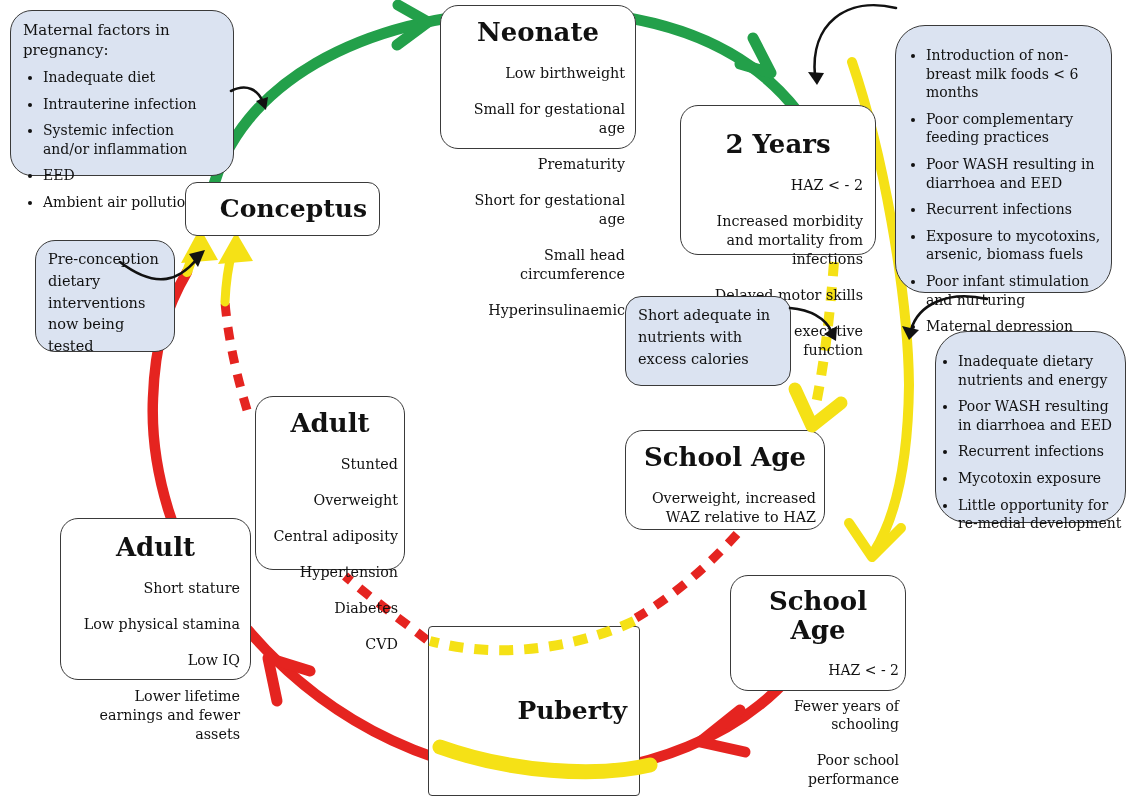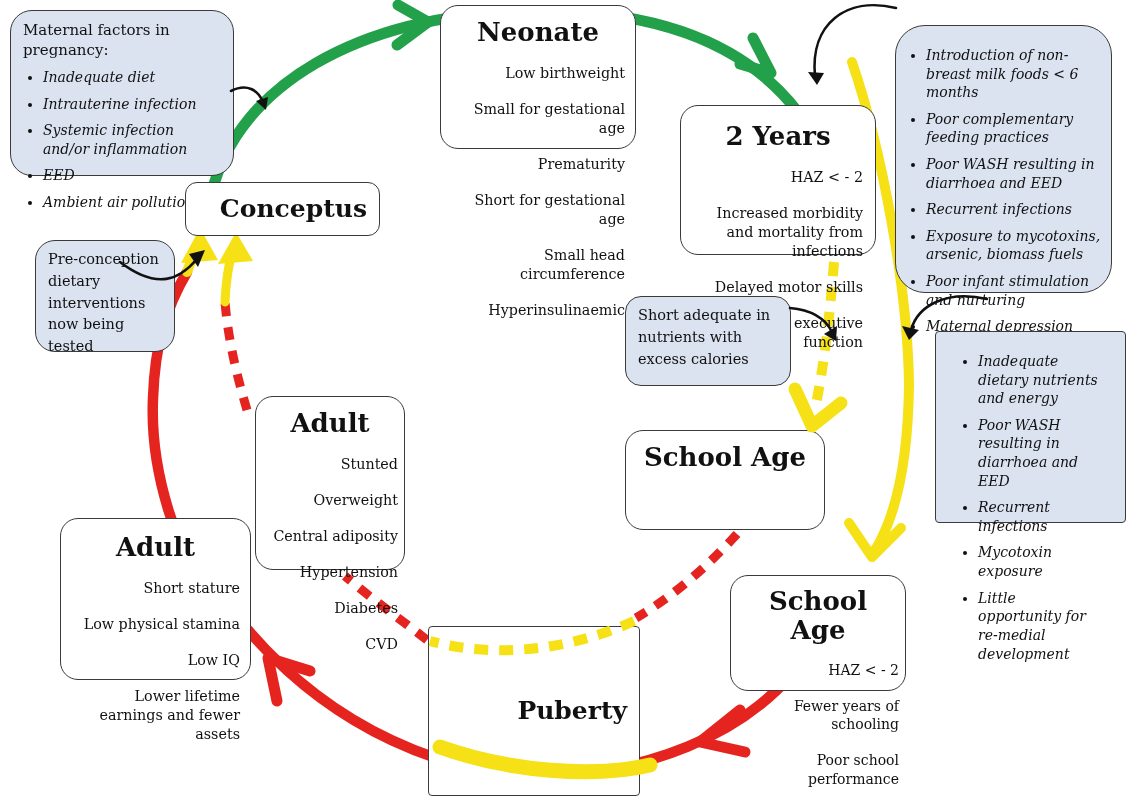--- a/index.html
+++ b/index.html
@@ -9,21 +9,21 @@
   .layer.under{z-index:0;}
   .layer.over{z-index:2;}
   .box{position:absolute;z-index:1;box-sizing:border-box;background:#fff;
        border:1.7px solid var(--border,#3a3a3a);border-radius:18px;padding:8px 12px;}
   .box.blue{background:var(--box_blue,#dbe3f1);}
   .box .title{font-weight:700;text-align:center;font-size:26px;line-height:1.1;margin:4px 0 7px;}
   .box .line{text-align:right;font-size:14.3px;line-height:1.33;margin:17px 0;}
   .box .note{font-size:14.5px;line-height:1.5;}
   .box .heading{font-size:15px;line-height:1.3;margin:2px 0 3px;}
   .box ul{margin:3px 0 0 0;padding-left:20px;font-size:14px;line-height:1.33;}
-  .box ul li{margin:8px 0;font-style:italic;}
+  .box ul li{margin:8px 0;}
   .flexcenter{display:flex;align-items:center;justify-content:flex-end;}
   .flexcenter .title{margin:0;}
   
   .s-green{stroke:var(--green,#23a04a);fill:none;stroke-linecap:round;stroke-linejoin:round;}
   .s-yellow{stroke:var(--yellow,#f5e116);fill:none;stroke-linecap:round;stroke-linejoin:round;}
   .s-red{stroke:var(--red,#e52420);fill:none;stroke-linecap:round;stroke-linejoin:round;}
   .s-red.dash{stroke-dasharray:13 11;stroke-linecap:butt;}
   .s-yellow.dash{stroke-dasharray:14 11;stroke-linecap:butt;}
   .f-yellow{fill:var(--yellow,#f5e116);stroke:none;}
   .s-ink{stroke:var(--ink,#111111);fill:none;stroke-linecap:round;}
@@ -94,21 +94,21 @@
   <div class="box" style="left:440px;top:5px;width:196px;height:144px;padding:8px 10px;">
     <div class="title">Neonate</div>
     <div class="line">Low birthweight</div>
     <div class="line">Small for gestational age</div>
     <div class="line">Prematurity</div>
     <div class="line">Short for gestational age</div>
     <div class="line">Small head circumference</div>
     <div class="line">Hyperinsulinaemic</div>
   </div>
 
-  <div class="box" style="left:680px;top:105px;width:196px;height:150px;padding:12px 12px;">
+  <div class="box" style="left:680px;top:105px;width:196px;height:150px;padding:20px 12px;">
     <div class="title">2 Years</div>
     <div class="line">HAZ &lt; - 2</div>
     <div class="line">Increased morbidity and mortality from infections</div>
     <div class="line">Delayed motor skills</div>
     <div class="line">Delayed executive function</div>
   </div>
 
   <div class="box blue" style="left:895px;top:25px;width:217px;height:268px;border-radius:30px;padding:12px 10px;">
     <ul>
       <li>Introduction of non-breast milk foods &lt; 6 months</li>
@@ -118,32 +118,33 @@
       <li>Exposure to mycotoxins, arsenic, biomass fuels</li>
       <li>Poor infant stimulation and nurturing</li>
       <li>Maternal depression</li>
     </ul>
   </div>
 
   <div class="box blue" style="left:625px;top:296px;width:166px;height:90px;border-radius:16px;">
     <div class="note">Short adequate in nutrients with excess calories</div>
   </div>
 
-  <div class="box blue" style="left:935px;top:331px;width:191px;height:192px;border-radius:4px;padding:12px 22px;">
+  <div class="box blue" style="left:935px;top:331px;width:191px;height:192px;border-radius:32px;padding:12px 2px;">
     <ul>
       <li>Inadequate dietary nutrients and energy</li>
       <li>Poor WASH resulting in diarrhoea and EED</li>
       <li>Recurrent infections</li>
       <li>Mycotoxin exposure</li>
       <li>Little opportunity for re-medial development</li>
     </ul>
   </div>
 
   <div class="box" style="left:625px;top:430px;width:200px;height:100px;padding:8px;">
     <div class="title">School Age</div>
+    <div class="line">Overweight, increased WAZ relative to HAZ</div>
   </div>
 
   <div class="box" style="left:730px;top:575px;width:176px;height:116px;padding:7px 6px;">
     <div class="title">School Age</div>
     <div class="line" style="font-size:14px;">HAZ &lt; - 2</div>
     <div class="line" style="font-size:14px;">Fewer years of schooling</div>
     <div class="line" style="font-size:14px;">Poor school performance</div>
   </div>
 
   <div class="box" style="left:255px;top:396px;width:150px;height:174px;padding:8px 6px;">

